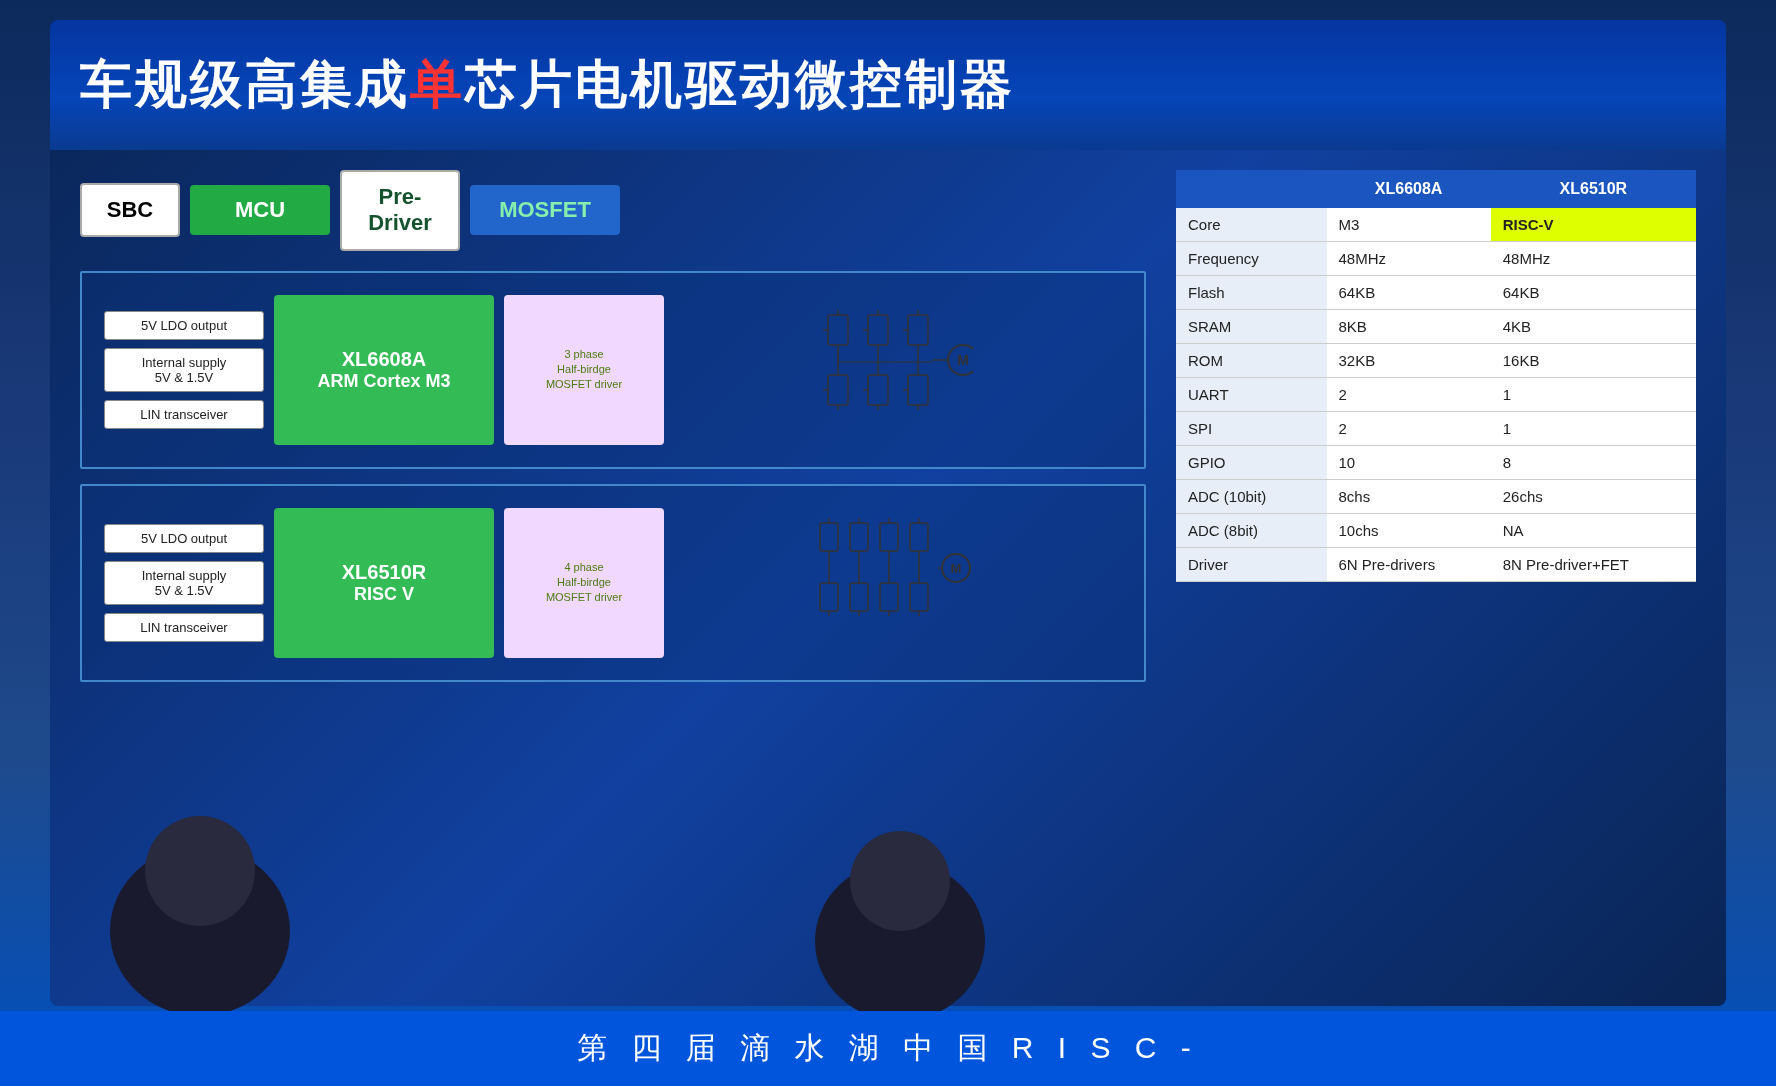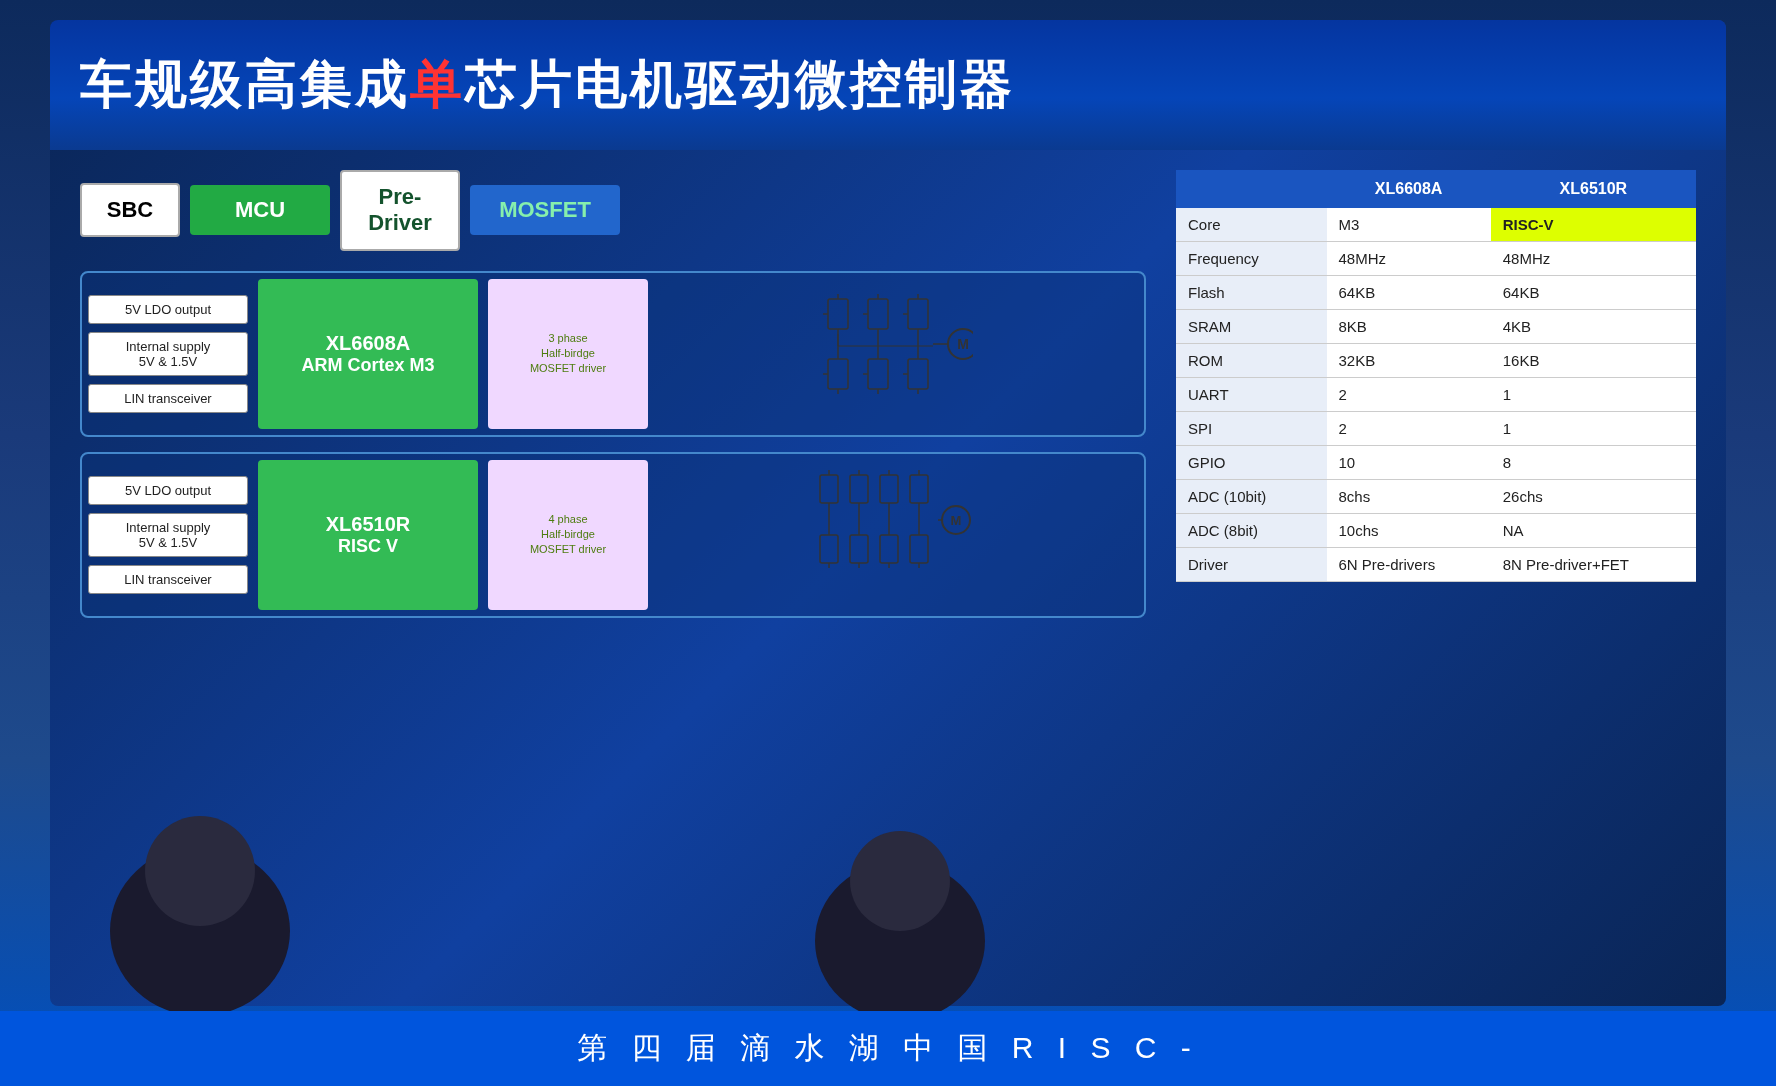--- a/index.html
+++ b/index.html
@@ -128,22 +128,22 @@
       background: #2266cc;
       color: #86efac;
       width: 150px;
     }
 
     
     .chip-row {
       display: flex;
       gap: 0;
       border: 2px solid #4488cc;
-      border-radius: 8px;
-      padding: 6px;
+      border-radius: 2px;
+      padding: 22px;
       background: rgba(10,50,120,0.4);
       align-items: center;
     }
 
     .sbc-block {
       display: flex;
       flex-direction: column;
       gap: 8px;
       width: 160px;
       margin-right: 10px;

